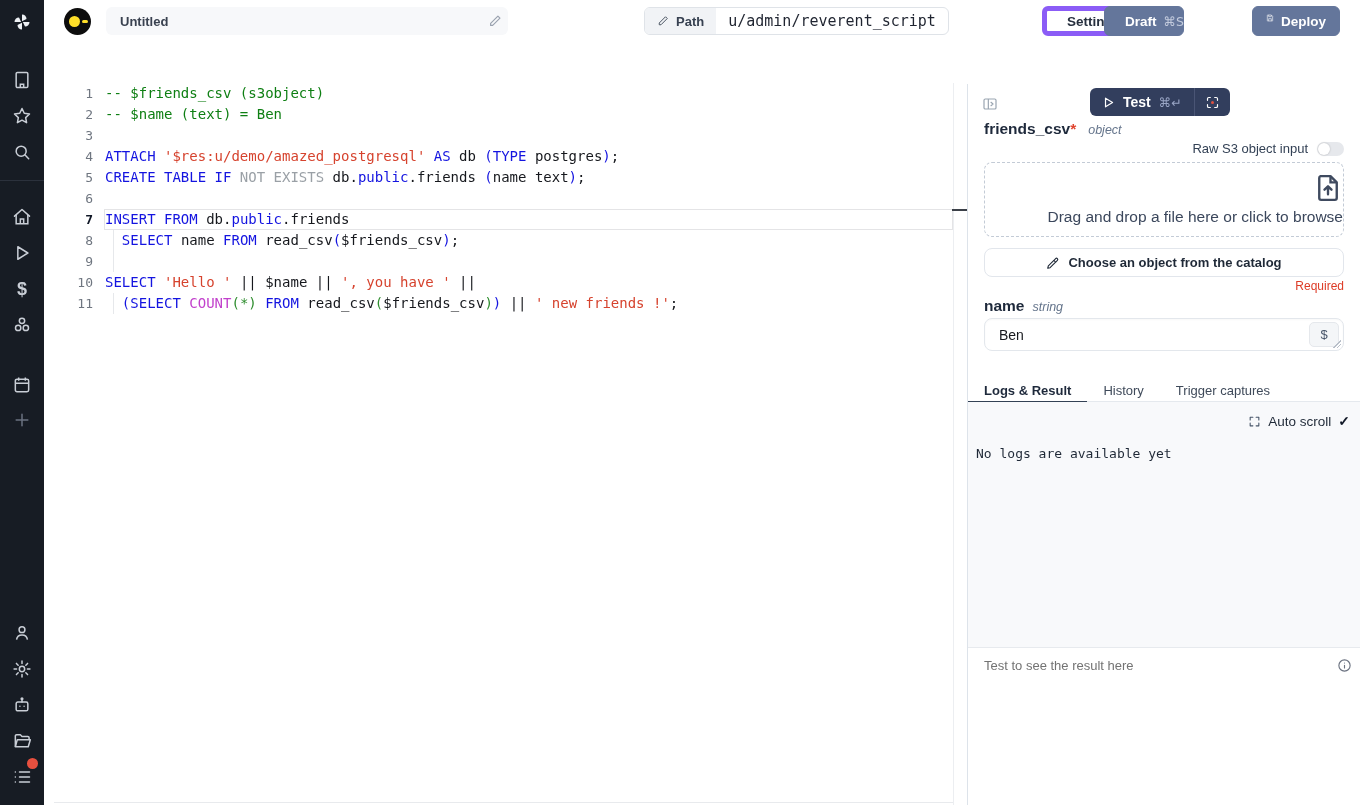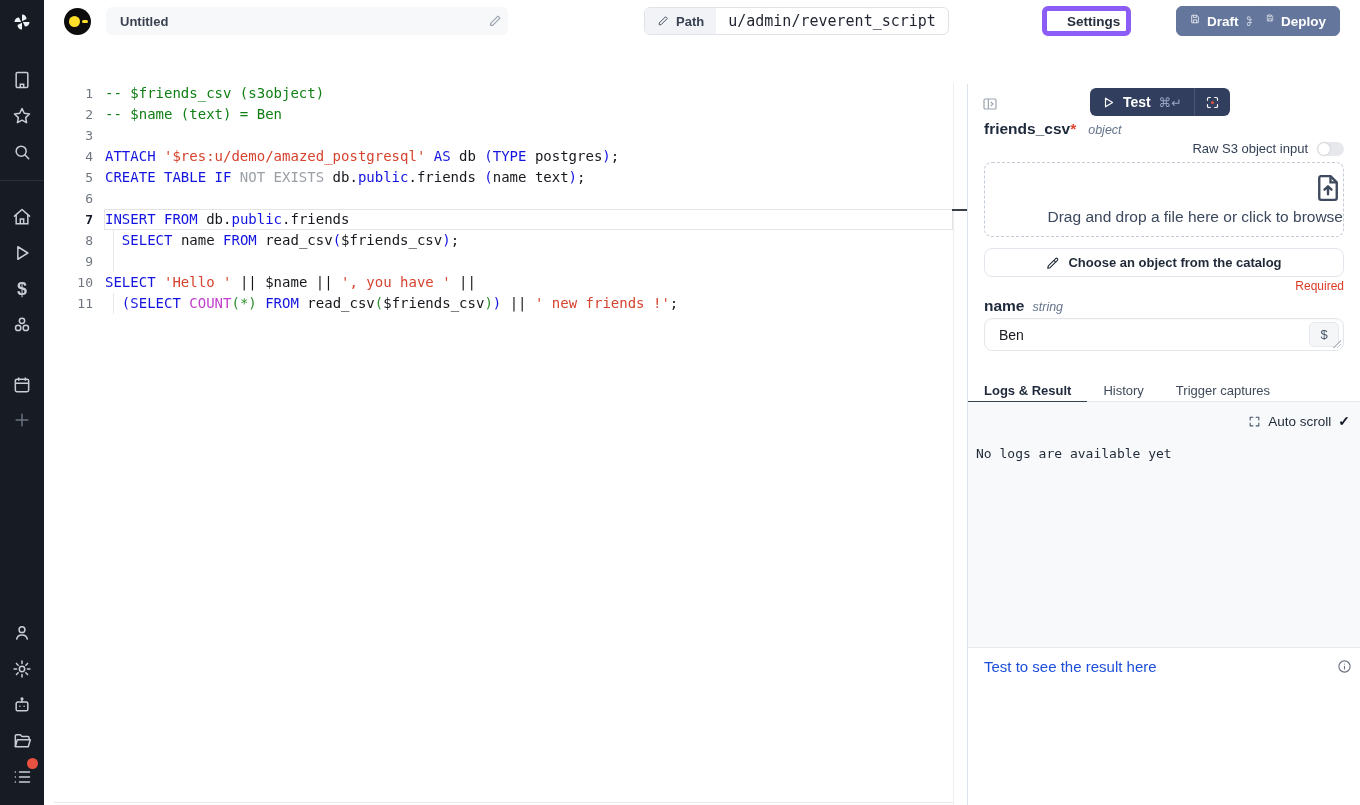--- a/index.html
+++ b/index.html
@@ -101,21 +101,21 @@
     cursor:pointer; position:relative; }
   .tab.active { color:#1e293b; font-weight:700; }
   .tab.active::after { content:""; position:absolute; left:0; right:0; bottom:-1px; height:2px; background:#334155; }
   #logs-area { position:absolute; left:968px; top:402px; width:392px; height:246px; background:#f8f9fb;
     border-bottom:1px solid #e7eaee; }
   #autoscroll { position:absolute; right:10px; top:11px; display:flex; align-items:center; gap:7px; cursor:pointer; }
   #autoscroll .lbl { font-size:13.5px; color:#1f2937; }
   #logs-empty { position:absolute; left:8px; top:44px; font-family:"DejaVu Sans Mono", monospace; font-size:13px;
     color:#1f2937; }
   #result-row { position:absolute; left:984px; top:658px; width:368px; display:flex; align-items:center; }
-  #result-text { flex:1; font-size:15px; color:#1d4ed8; }
+  #result-text { flex:1; font-size:13px; color:#737373; }
 </style>
 </head>
 <body>
 
 <div id="rail" class="abs">
   <div class="rail-ic" style="top:12px">
     <svg viewBox="0 0 24 24" fill="#eef1f5">
         <path d="M12 11V3c3.2 0 5.4 2.2 5.4 5.4L12 11z"></path>
         <path d="M13 12h8c0 3.2-2.2 5.4-5.4 5.4L13 12z"></path>
         <path d="M12 13v8c-3.2 0-5.4-2.2-5.4-5.4L12 13z"></path>
@@ -231,21 +231,21 @@
   </div>
   <div class="btn ghost" style="left:998px; width:89px">
     <span style="width:15px;height:15px;color:#3f4754">
       <svg viewBox="0 0 24 24" fill="none" stroke="currentColor" stroke-width="1.8">
           <circle cx="12" cy="12" r="3.2"></circle>
           <path d="M12 2.5v3M12 18.5v3M2.5 12h3M18.5 12h3M5.3 5.3l2.1 2.1M16.6 16.6l2.1 2.1M18.7 5.3l-2.1 2.1M7.4 16.6l-2.1 2.1" stroke-linecap="round"></path>
         </svg>
     </span>
     <span>Settings</span>
   </div>
-  <div class="btn slate" style="left:1132px; width:104px">
+  <div class="btn slate" style="left:1060px; width:80px">
     <span style="width:14px;height:14px">
       <svg viewBox="0 0 24 24" fill="none" stroke="currentColor" stroke-width="1.8">
           <path d="M5 3h11l4 4v13a1 1 0 01-1 1H5a1 1 0 01-1-1V4a1 1 0 011-1z" stroke-linejoin="round"></path>
           <path d="M8 3v5h8V3M8 21v-7h8v7"></path>
         </svg>
     </span>
     <span>Draft</span>
     <span class="kbd-lite">⌘S</span>
   </div>
   <div class="btn slate" style="left:1208px; width:88px">

